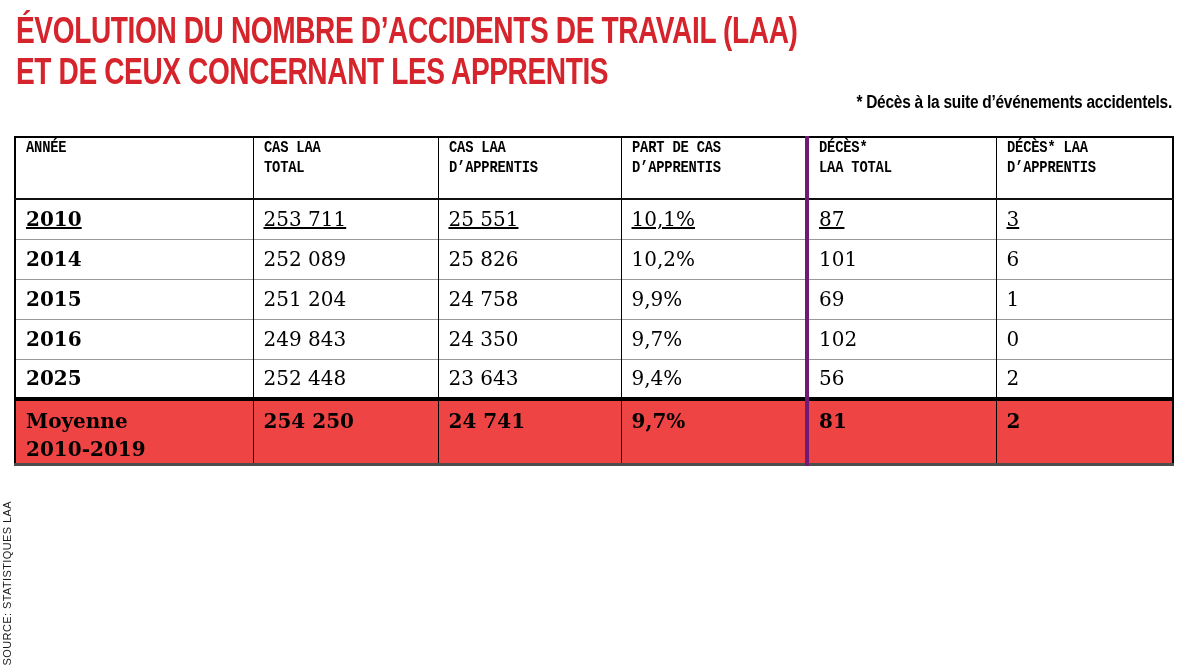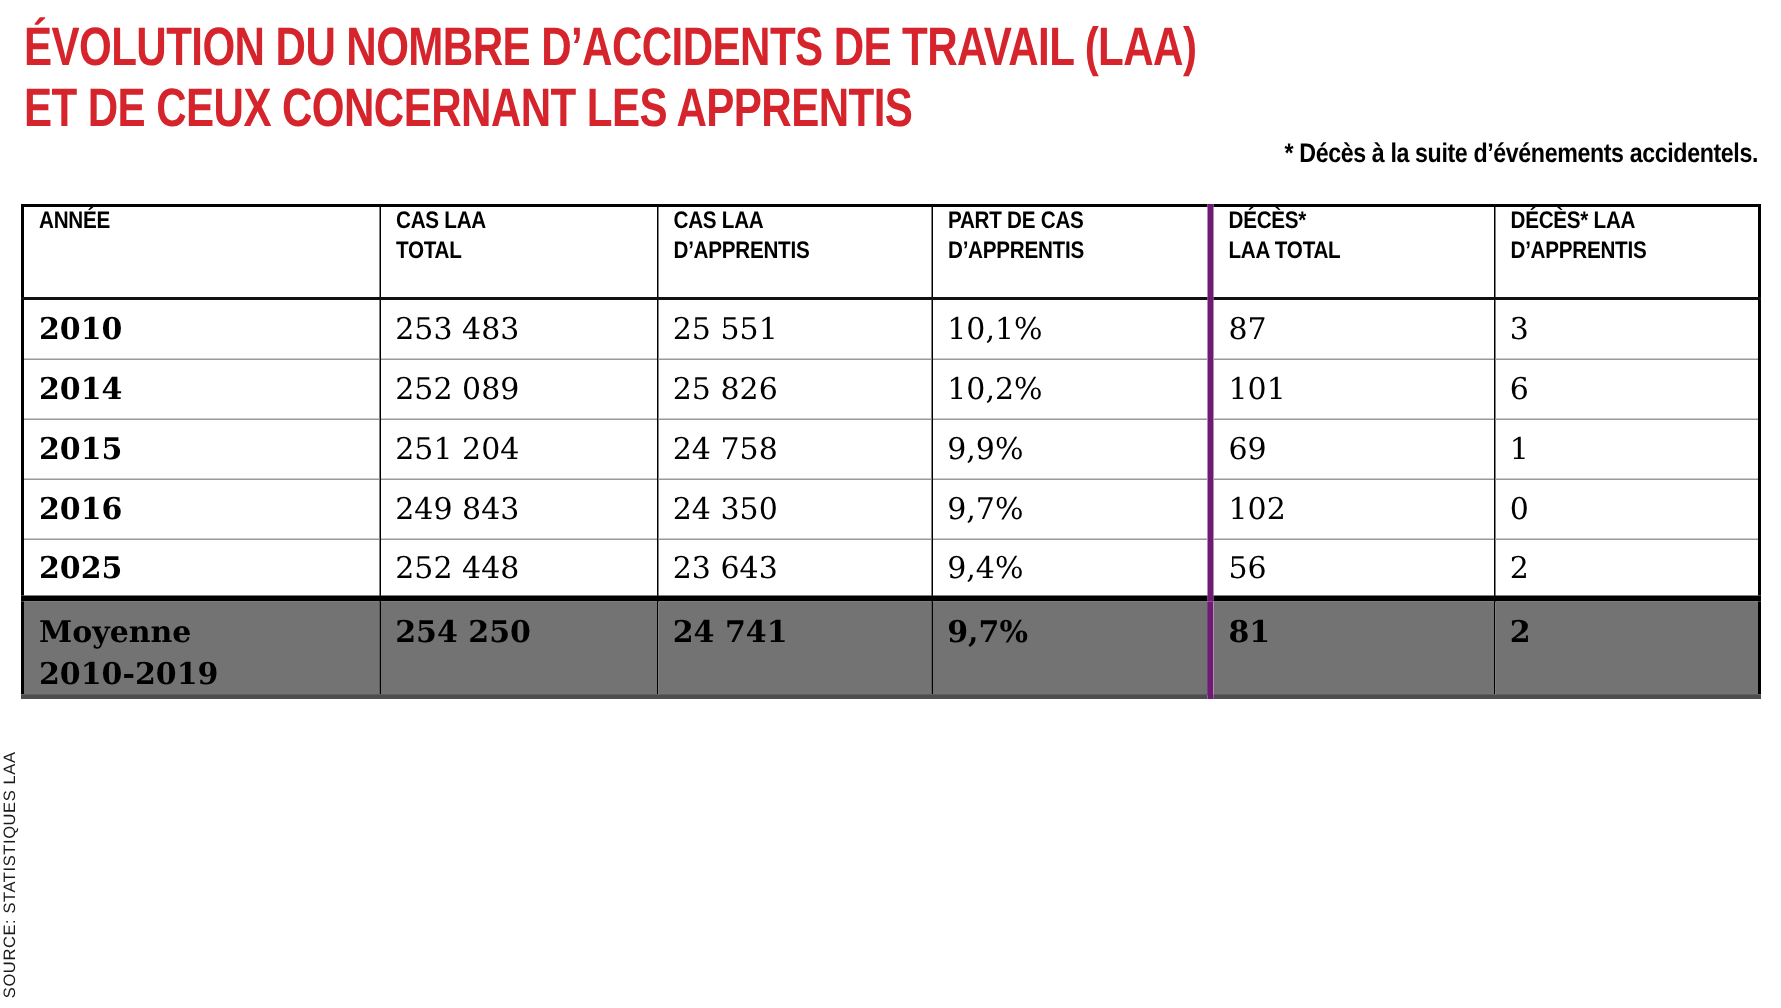--- a/index.html
+++ b/index.html
@@ -52,43 +52,44 @@
     overflow:hidden;
   }
   table.laa th:first-child, table.laa td:first-child{border-left:none;}
   
   table.laa th:nth-child(5), table.laa td:nth-child(5){border-left:4px solid #701a75;}
   
   thead tr{height:62px;border-bottom:2px solid #111;}
   thead th{
     vertical-align:top;padding-top:9px;
     font-weight:bold;
+    font-family:Liberation Mono, monospace;
   }
   thead th .hd{
     display:inline-block;
     white-space:pre-line;
     font-size:16px;line-height:20px;letter-spacing:-0.2px;
     transform:scaleX(0.86);
     transform-origin:0 0;
   }
   
   tbody tr.data-row{height:40px;border-top:1px solid #9a9a9a;}
-  tbody tr.data-row:first-child{border-top:none;}
+  tbody tr.data-row:first-child{border-top:none;text-decoration:underline;}
   tbody td{
     font-family:"DejaVu Serif","Liberation Serif",serif;
     font-size:20px;
     vertical-align:middle;
   }
   td.year{font-weight:bold;}
   td.ind{padding-left:18px;}
   
   tr.summary{
     height:60px;
     border-top:4px solid #000;
-    background:#737373;
+    background:#ef4444;
   }
   tr.summary td{
     font-weight:bold;
     vertical-align:top;
     padding-top:6px;
     line-height:28px;
   }
   tr.summary td.year{white-space:pre-line;}
 </style>
 </head>
@@ -123,21 +124,21 @@
 D’APPRENTIS</span></th>
       <th><span class="hd">DÉCÈS*
 LAA TOTAL</span></th>
       <th><span class="hd">DÉCÈS* LAA
 D’APPRENTIS</span></th>
     </tr>
   </thead>
   <tbody>
     <tr class="data-row">
       <td class="year">2010</td>
-      <td>253 483</td>
+      <td>253 711</td>
       <td>25 551</td>
       <td>10,1%</td>
       <td>87</td>
       <td>3</td>
     </tr>
     <tr class="data-row">
       <td class="year">2014</td>
       <td>252 089</td>
       <td>25 826</td>
       <td>10,2%</td>

